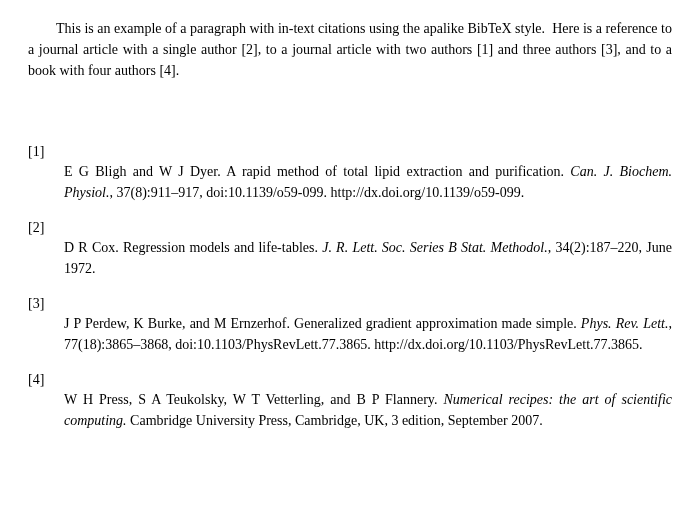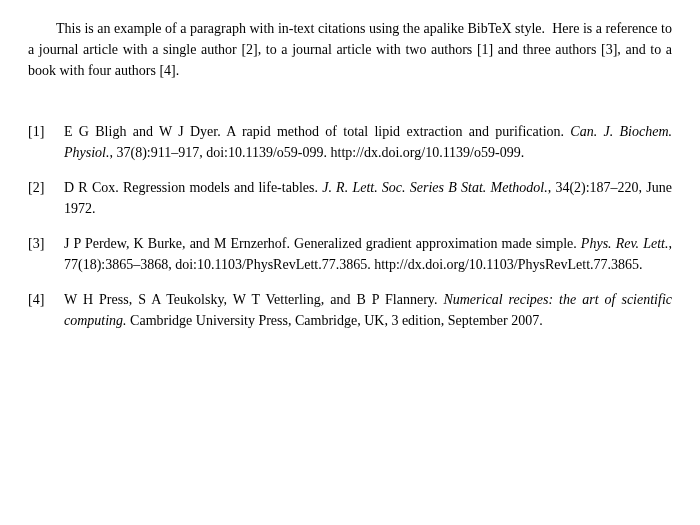--- a/index.html
+++ b/index.html
@@ -13,40 +13,41 @@
       background: #fff;
       font-family: "Computer Modern", "Latin Modern", Georgia, serif;
       font-size: 14px;
       line-height: 1.5;
       color: #000;
       padding: 18px 28px 18px 28px;
     }
     .paragraph {
       text-indent: 2em;
       text-align: justify;
-      margin-bottom: 40px;
+      margin-bottom: 60px;
     }
     .references {
       margin-top: 0;
     }
     .ref-item {
       display: flex;
       align-items: flex-start;
       margin-bottom: 14px;
       text-align: justify;
     }
     .ref-label {
       min-width: 36px;
       font-size: 14px;
       flex-shrink: 0;
     }
     .ref-content {
       flex: 1;
       font-size: 14px;
       line-height: 1.5;
+      margin-top: 20px;
     }
     .ref-content em, em {
       font-style: italic;
     }
   </style>
 </head>
 <body>
 
 <div>
   <p class="paragraph">

